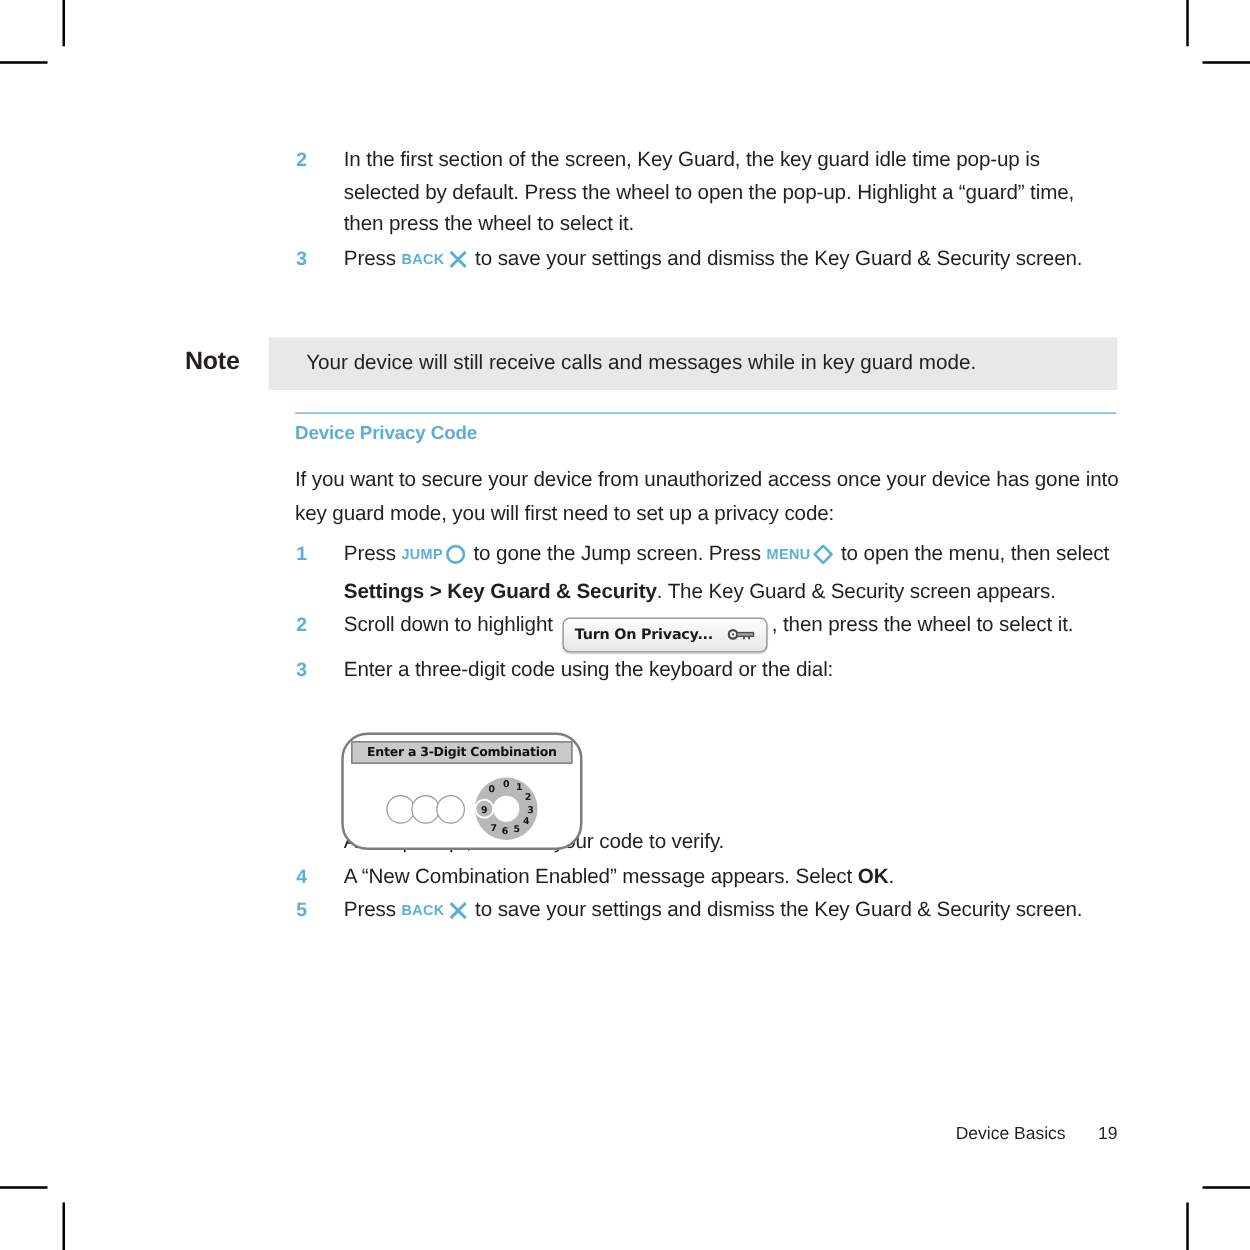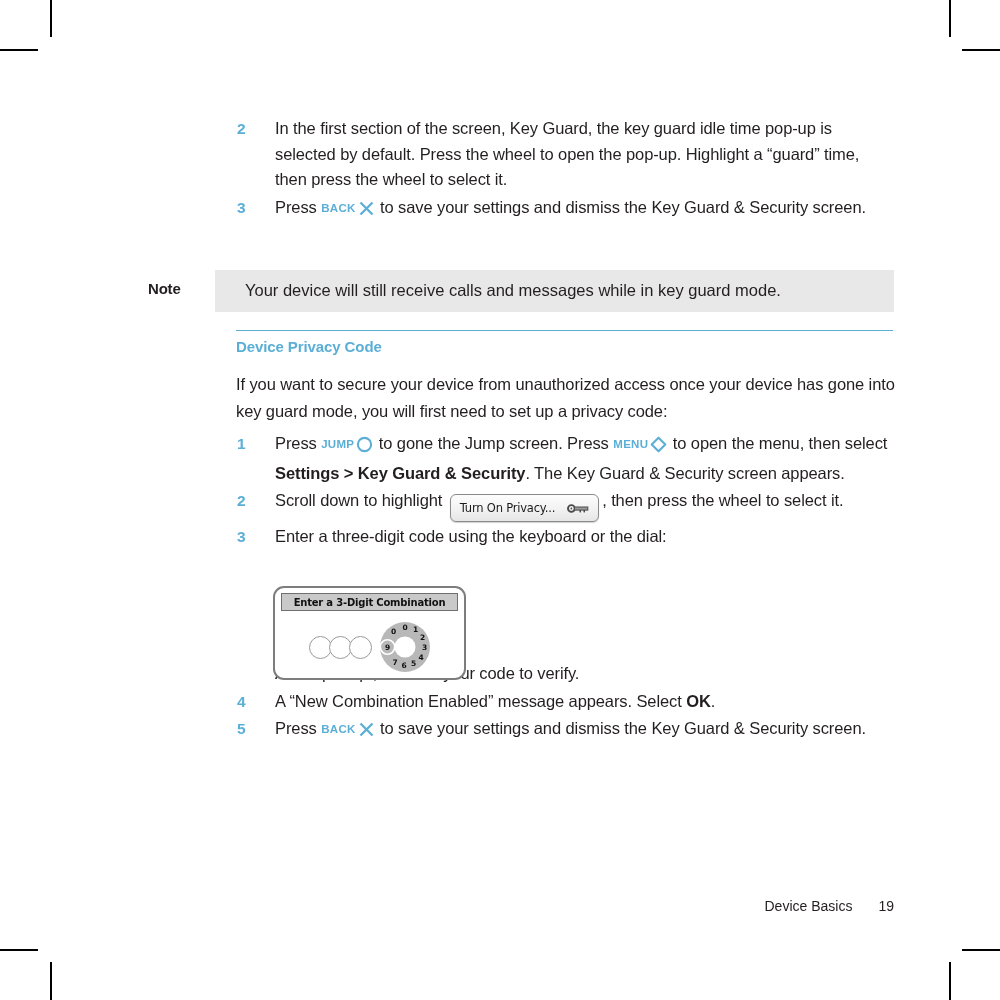--- a/index.html
+++ b/index.html
@@ -88,21 +88,21 @@
     position: absolute;
     left: 148px;
     top: 270px;
     width: 746px;
     display: flex;
     align-items: flex-start;
   }
   .note-label {
     flex: 0 0 67px;
     font-weight: bold;
-    font-size: 15px;
+    font-size: 20px;
     line-height: 22px;
     padding-top: 8px;
     color: #231f20;
     letter-spacing: -0.2px;
   }
   .note-box {
     flex: 1 1 auto;
     background: #e8e8e8;
     padding: 9px 0 11px 30px;
     font-size: 16.5px;
@@ -159,36 +159,36 @@
     border-radius: 6px;
     background: linear-gradient(180deg,#fdfdfd 0%,#f2f2f2 55%,#e6e6e6 100%);
     padding: 3px 9px 4px 9px;
     margin: 0 3px;
     box-shadow: 0 1px 1px rgba(0,0,0,0.18);
     line-height: 1;
     white-space: nowrap;
   }
   .chip-text {
     font-size: 11.5px;
-    font-weight: normal;
+    font-weight: bold;
     color: #1a1a1a;
     letter-spacing: -0.2px;
     font-family: "DejaVu Sans", sans-serif;
   }
   .chip-icon { display: inline-block; margin-left: 12px; vertical-align: -2px; }
 
   
   .device-figure {
     position: absolute;
     left: 273px;
     top: 586px;
     width: 193px;
     height: 94px;
     border: 2.2px solid #7d7d7d;
-    border-radius: 11px;
+    border-radius: 21px;
     background: #ffffff;
     box-sizing: border-box;
     overflow: hidden;
   }
   .device-titlebar {
     position: absolute;
     left: 6px;
     top: 5px;
     right: 6px;
     height: 16px;

